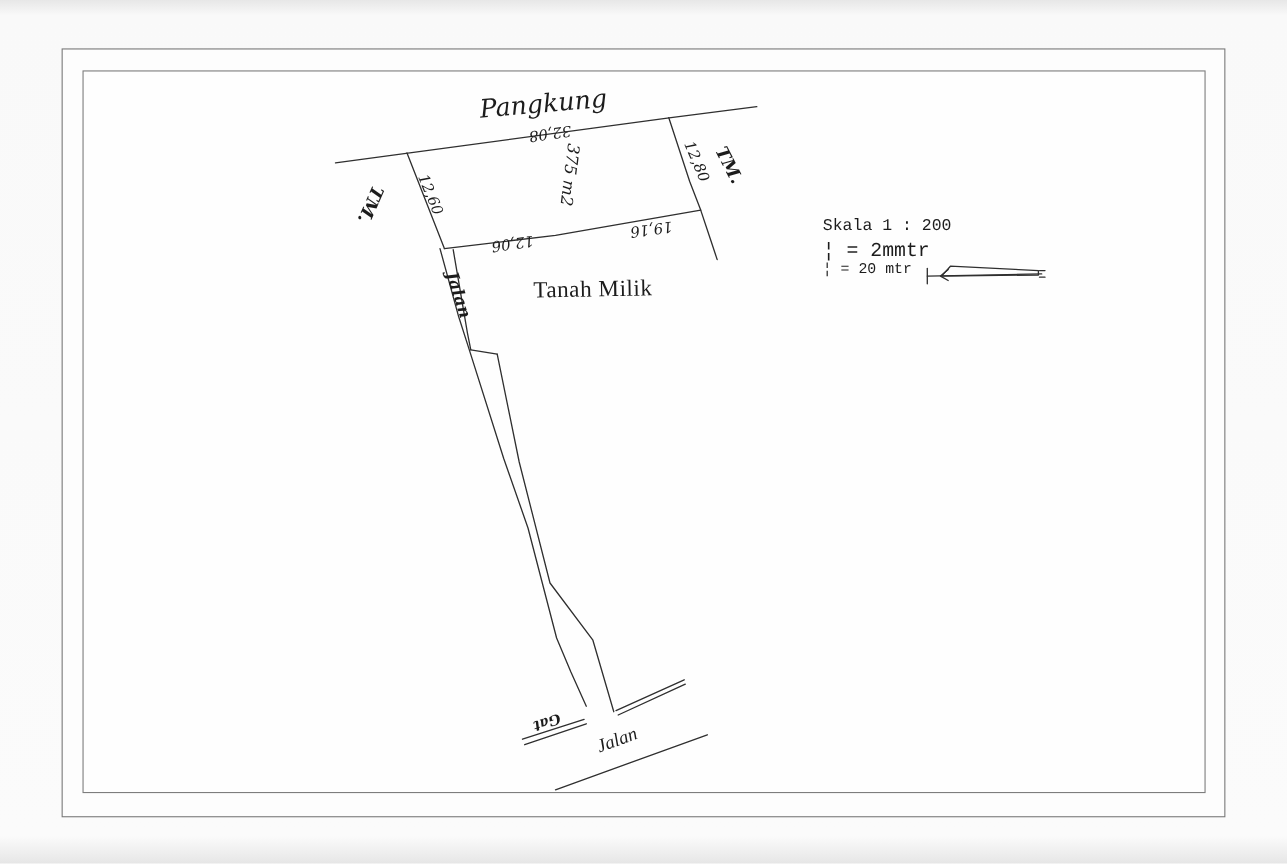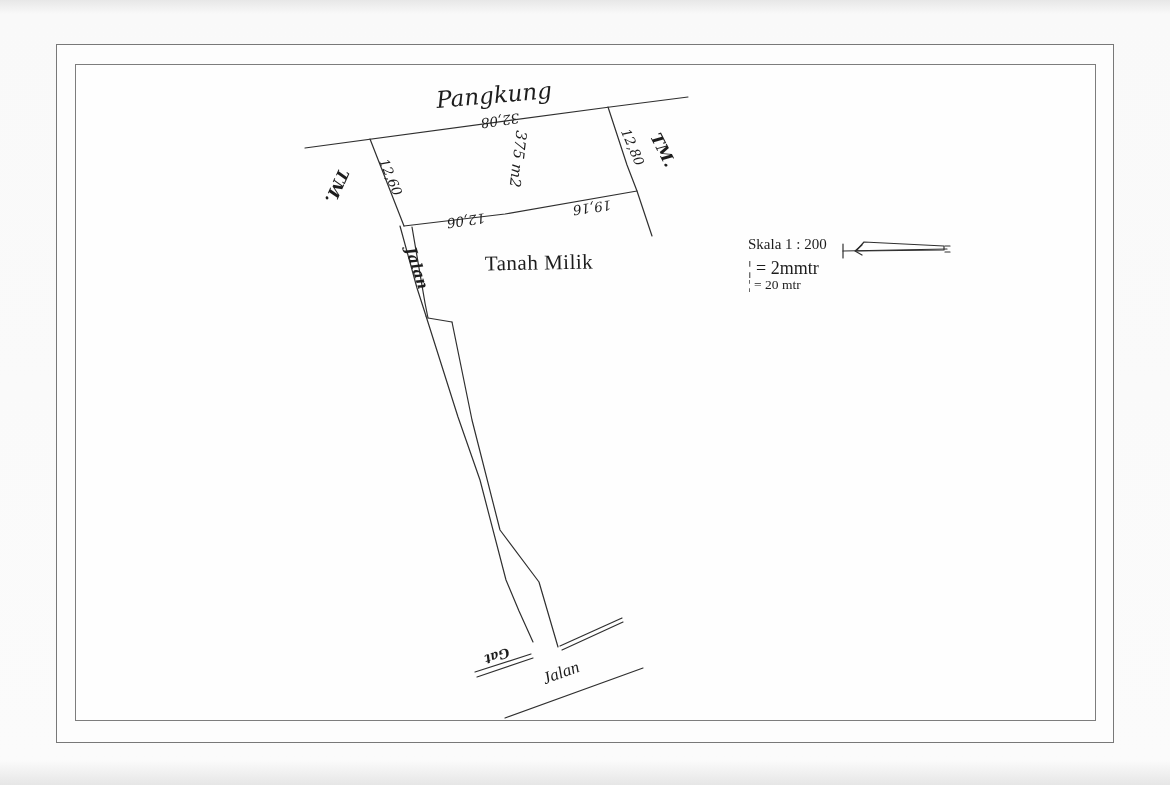--- a/index.html
+++ b/index.html
@@ -20,21 +20,21 @@
     position:absolute;left:75px;top:64px;width:1019px;height:655px;
     border:1.5px solid #7d7d7d;background:#fefefe;
   }
   svg.linework{position:absolute;left:0;top:0;}
   .lbl{
     position:absolute;color:#1c1c1c;white-space:nowrap;
     transform-origin:center center;
   }
   .script{font-family:"DejaVu Serif",serif;font-style:italic;}
   .serif{font-family:"Liberation Serif","DejaVu Serif",serif;}
-  .sans{font-family:Liberation Serif, serif;font-style:normal;margin-top:39px;}
+  .sans{font-family:Liberation Mono, monospace;font-style:normal;}
   .dim{font-size:13.5px;font-style:italic;font-family:"DejaVu Serif",serif;}
 </style>
 </head>
 <body>
 
 <div class="sheet">
 
   <div class="border-outer"></div>
   <div class="border-inner"></div>
 

